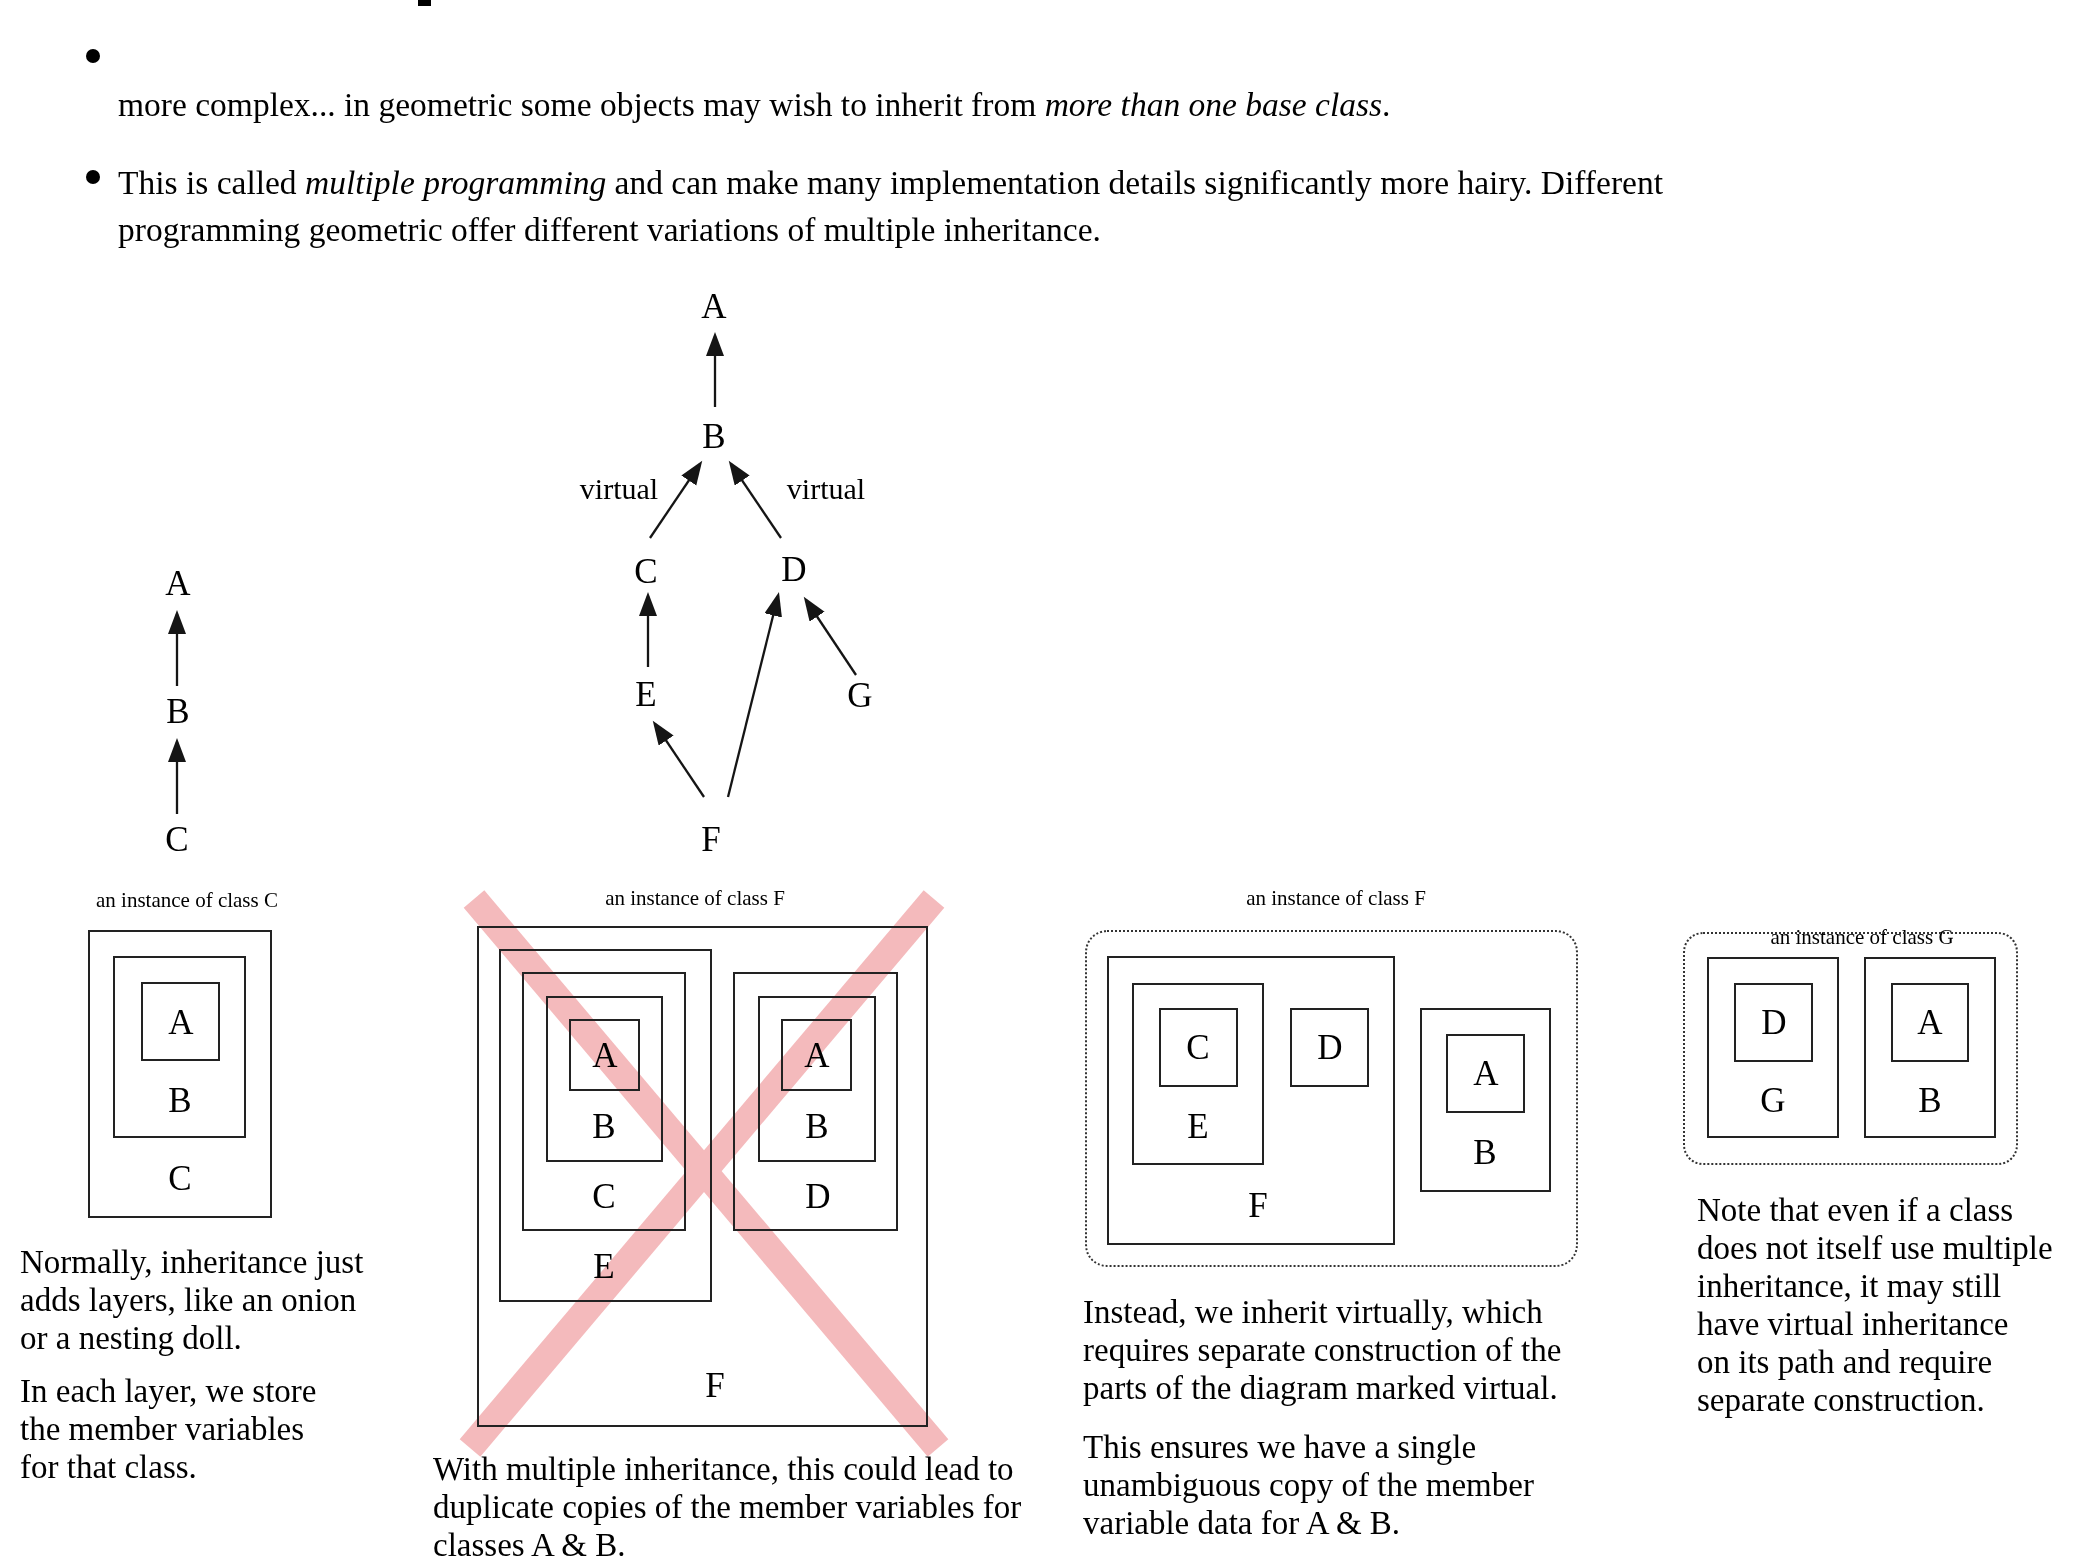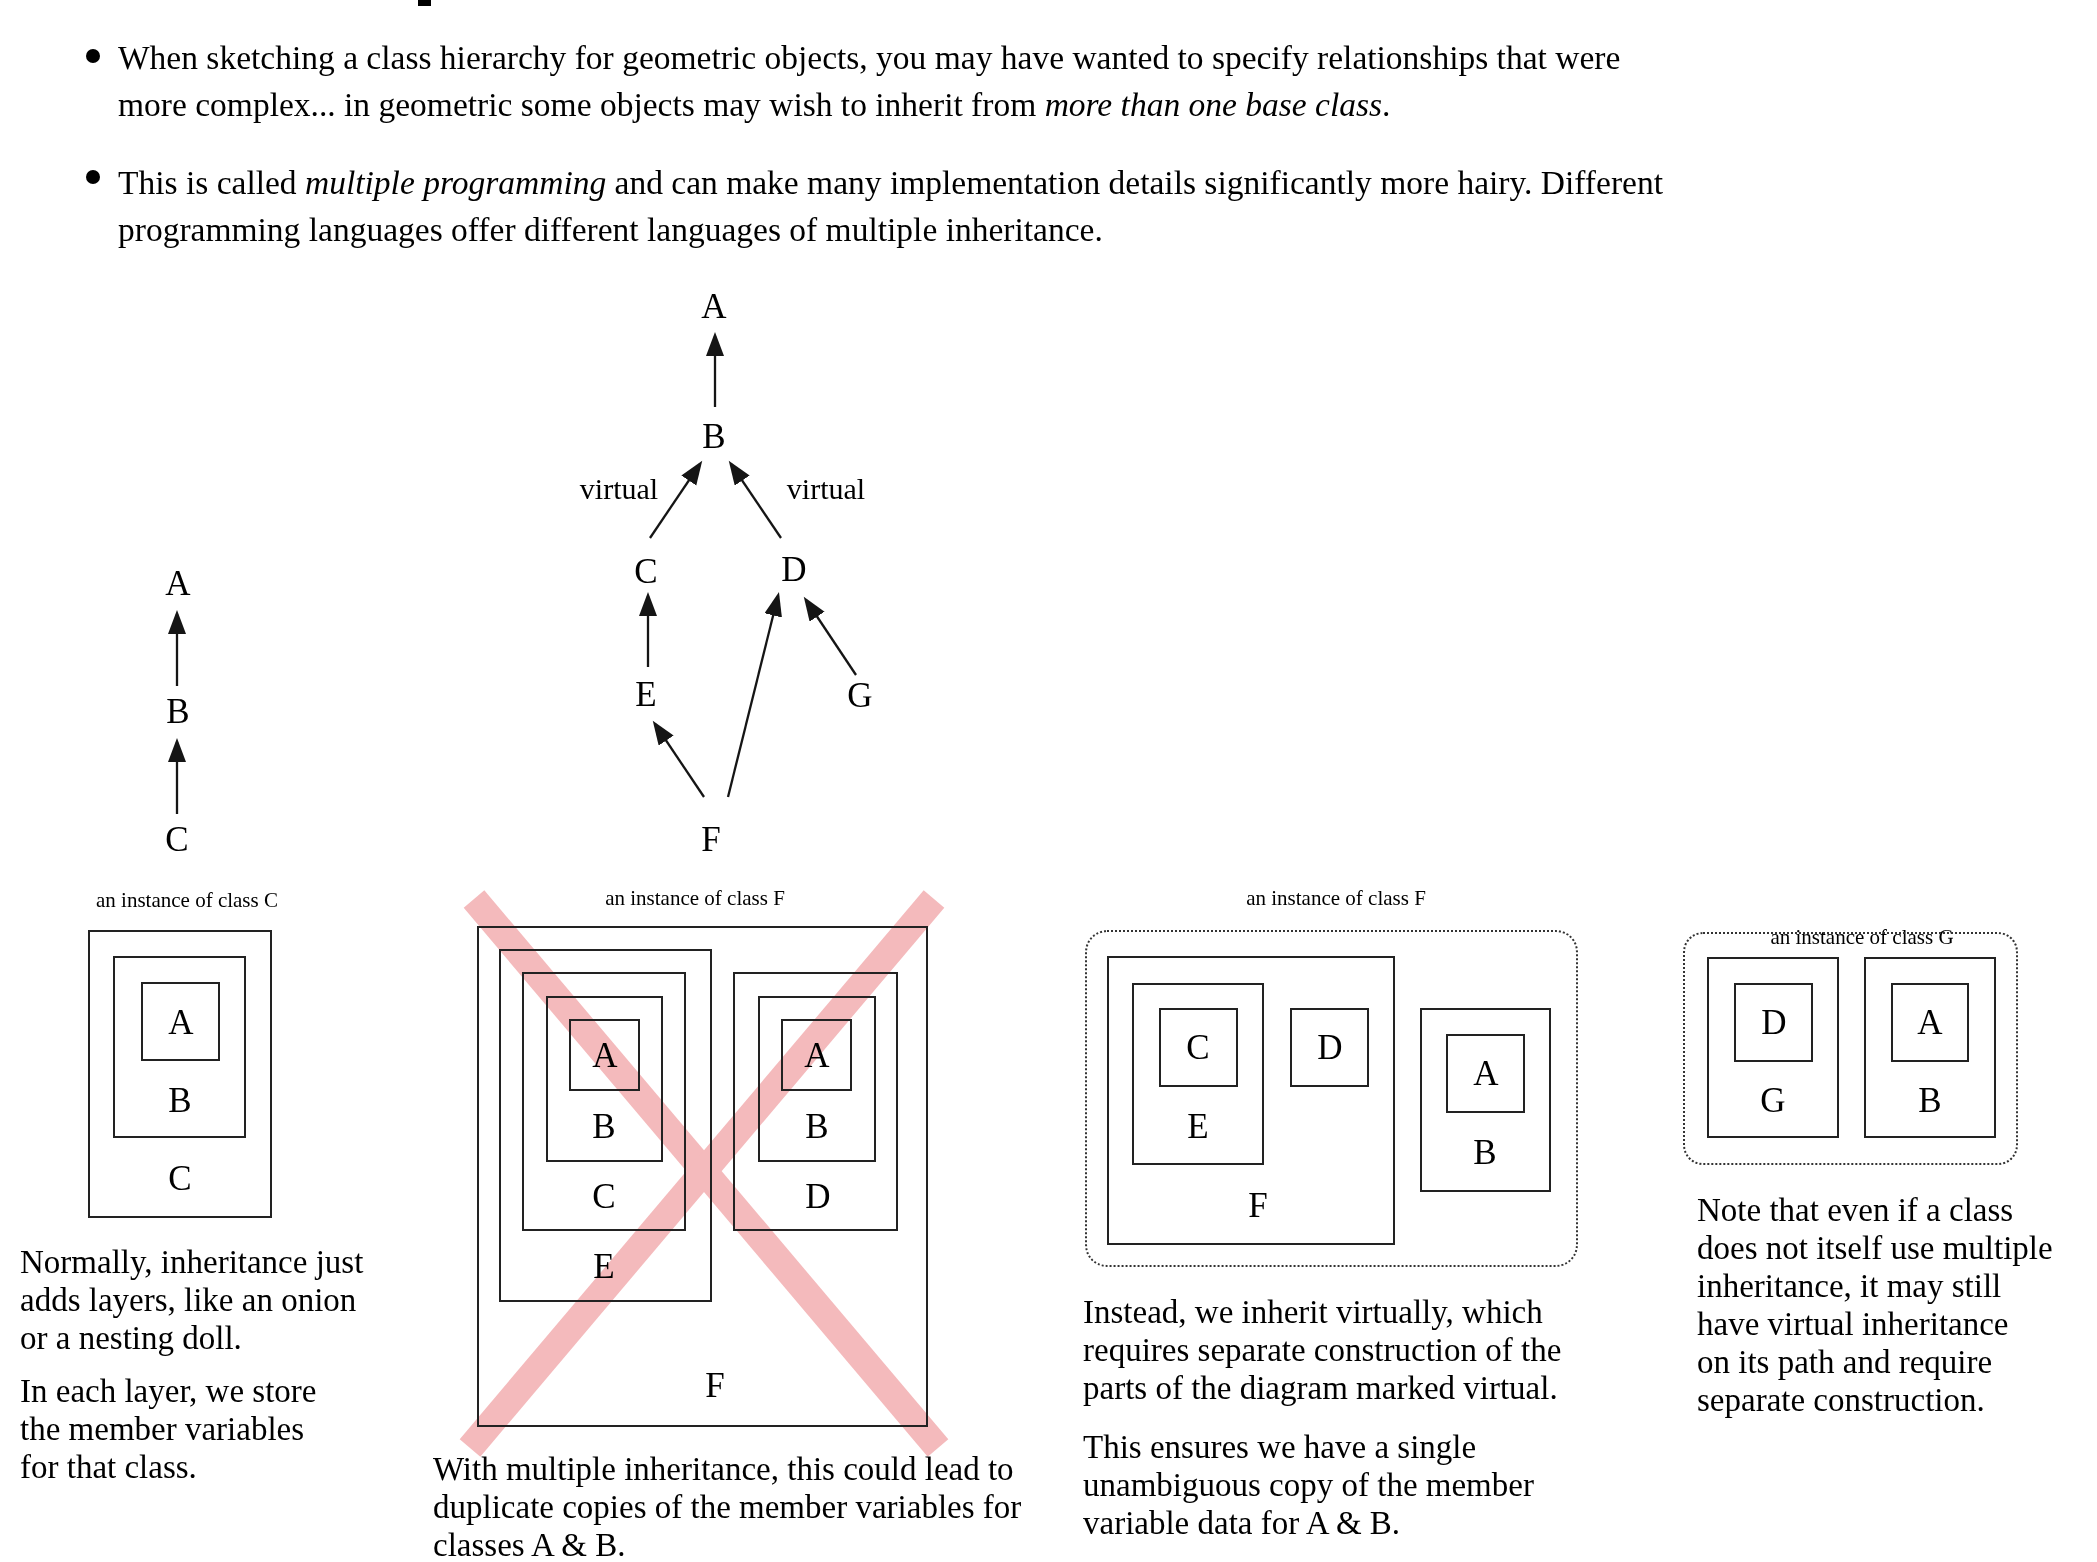--- a/index.html
+++ b/index.html
@@ -65,28 +65,28 @@
       <line x1="704" y1="797" x2="655" y2="724" marker-end="url(#arw)"></line>
       <line x1="728" y1="797" x2="778" y2="596" marker-end="url(#arw)"></line>
       <line x1="856" y1="675" x2="806" y2="600" marker-end="url(#arw)"></line>
     </g>
   </svg>
 
   <div class="frag" style="left:418px; top:0; width:13px; height:6px;"></div>
 
   <div class="dot" style="left:86px; top:49px;"></div>
   <div class="bullet-text" style="top:34px;">
-    <span>When sketching a class hierarchy for geometric objects, you may have wanted to specify relationships that were</span><br>
+    <br>
     <span>more complex... in geometric some objects may wish to inherit from </span><i>more than one base class</i><span>.</span>
   </div>
 
   <div class="dot" style="left:86px; top:170px;"></div>
   <div class="bullet-text" style="top:159px;">
     <span>This is called </span><i>multiple programming</i><span> and can make many implementation details significantly more hairy. Different</span><br>
-    <span>programming languages offer different languages of multiple inheritance.</span>
+    <span>programming geometric offer different variations of multiple inheritance.</span>
   </div>
 
   <div>
     <div class="lbl" style="left:178px; top:583px;">A</div>
     <div class="lbl" style="left:178px; top:711px;">B</div>
     <div class="lbl" style="left:177px; top:839px;">C</div>
   </div>
 
   <div>
     <div class="lbl" style="left:714px; top:306px;">A</div>

